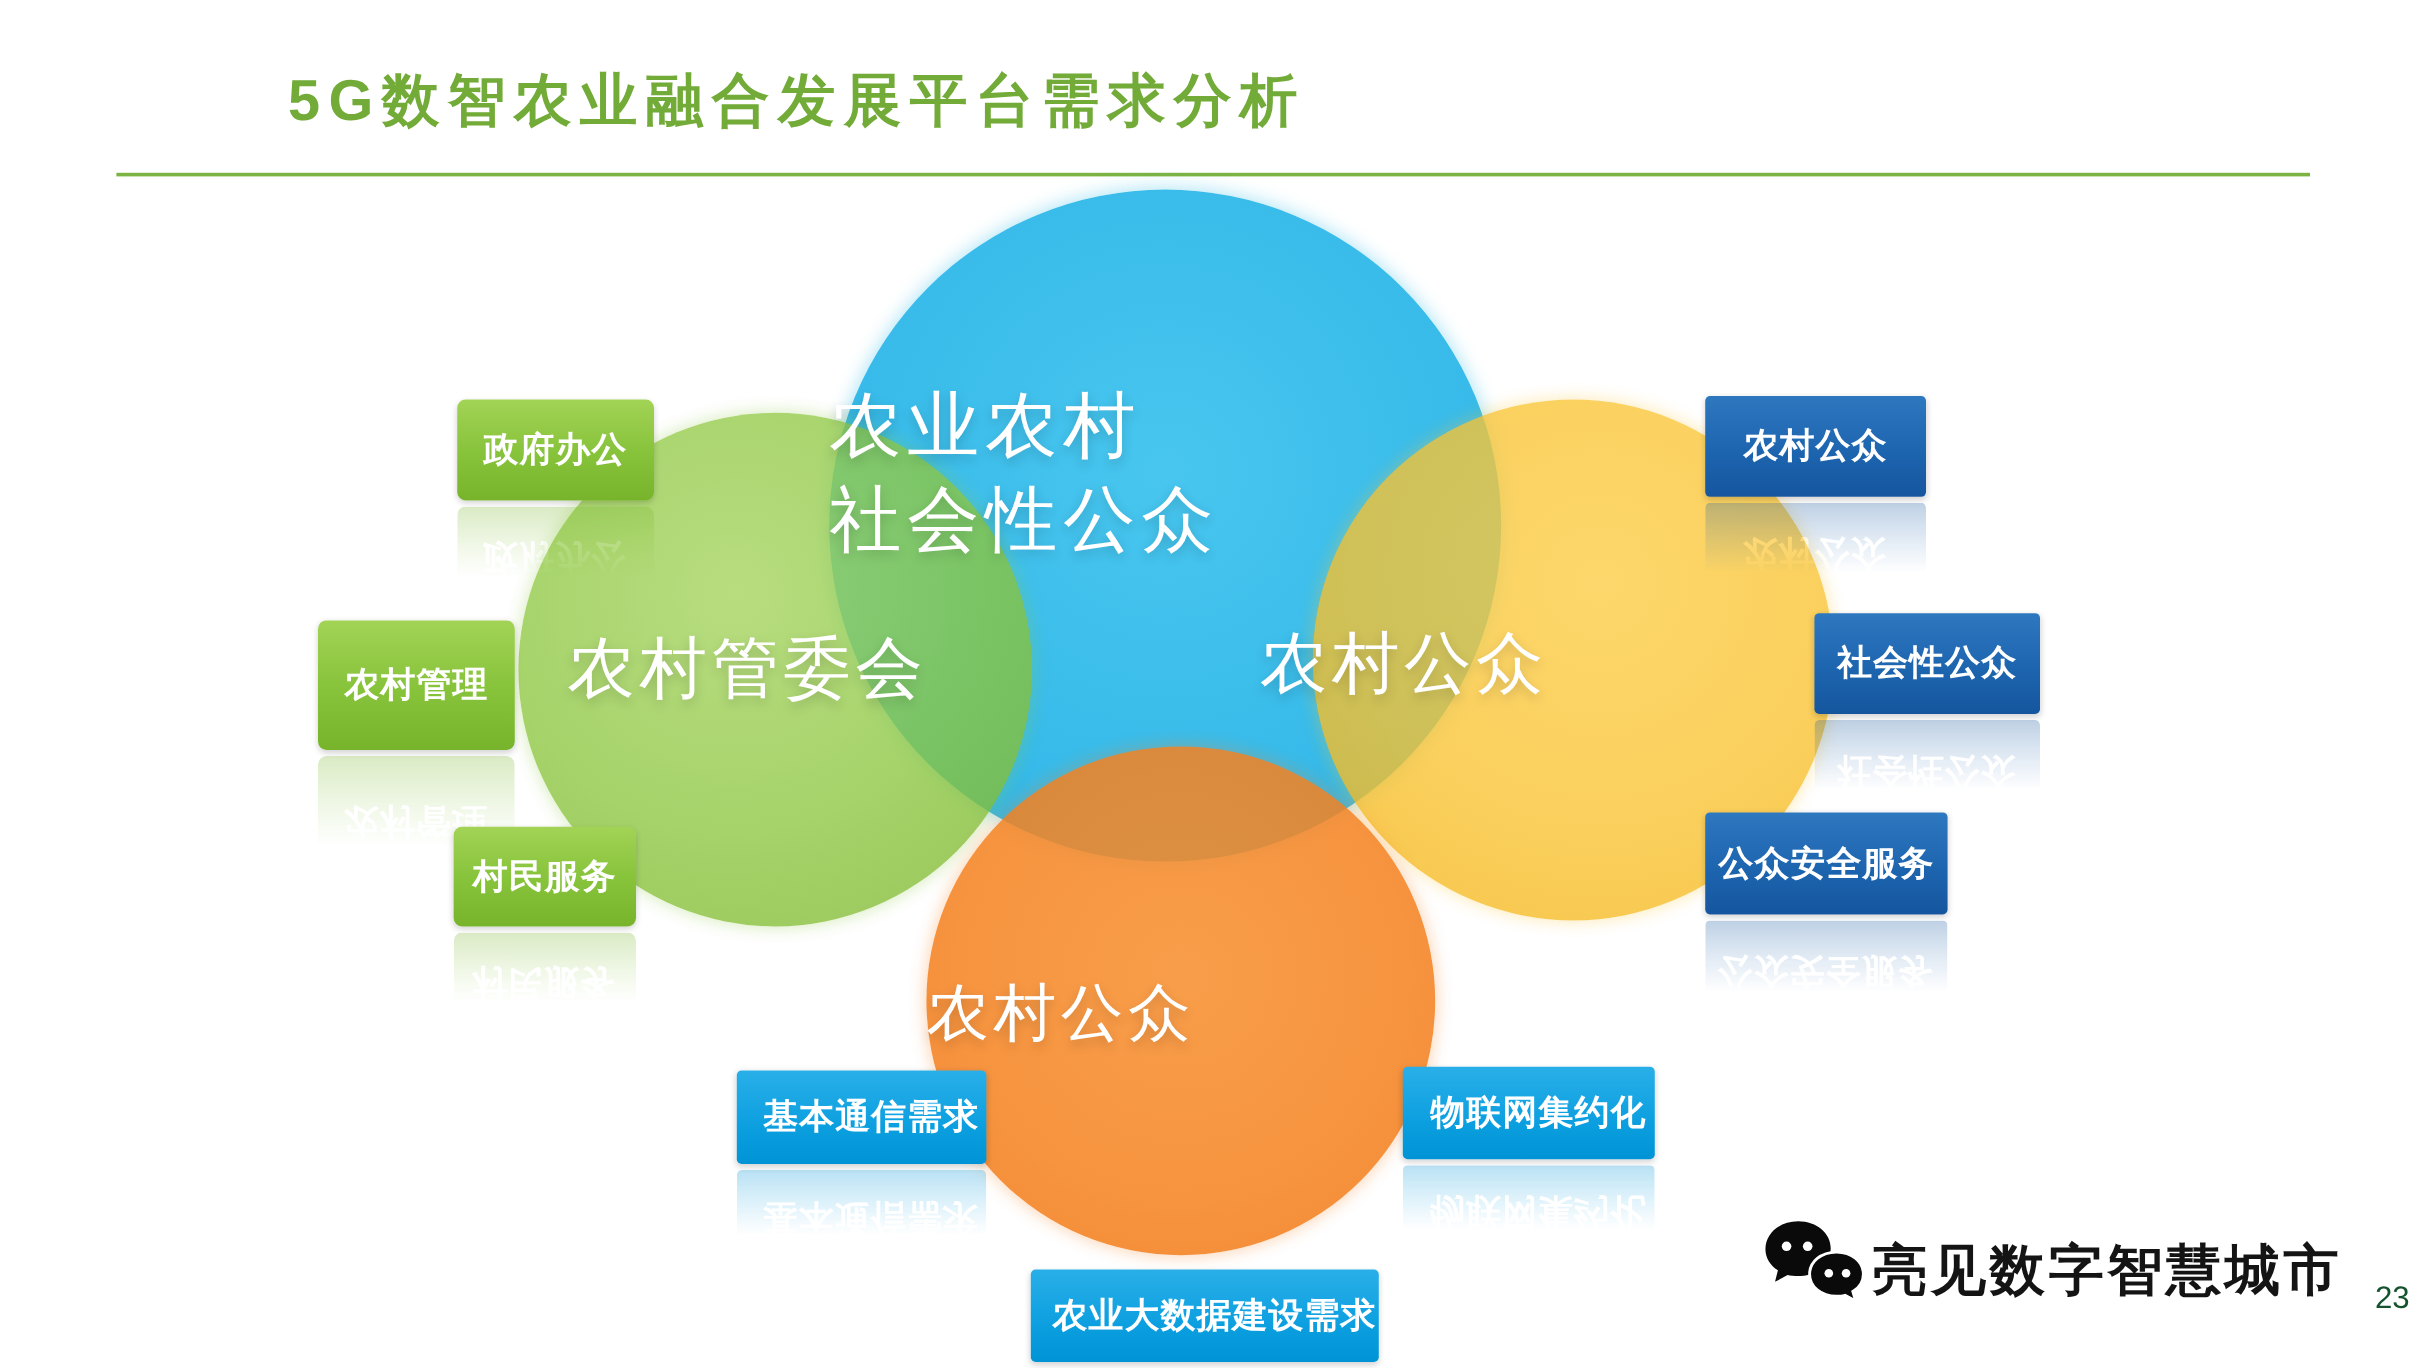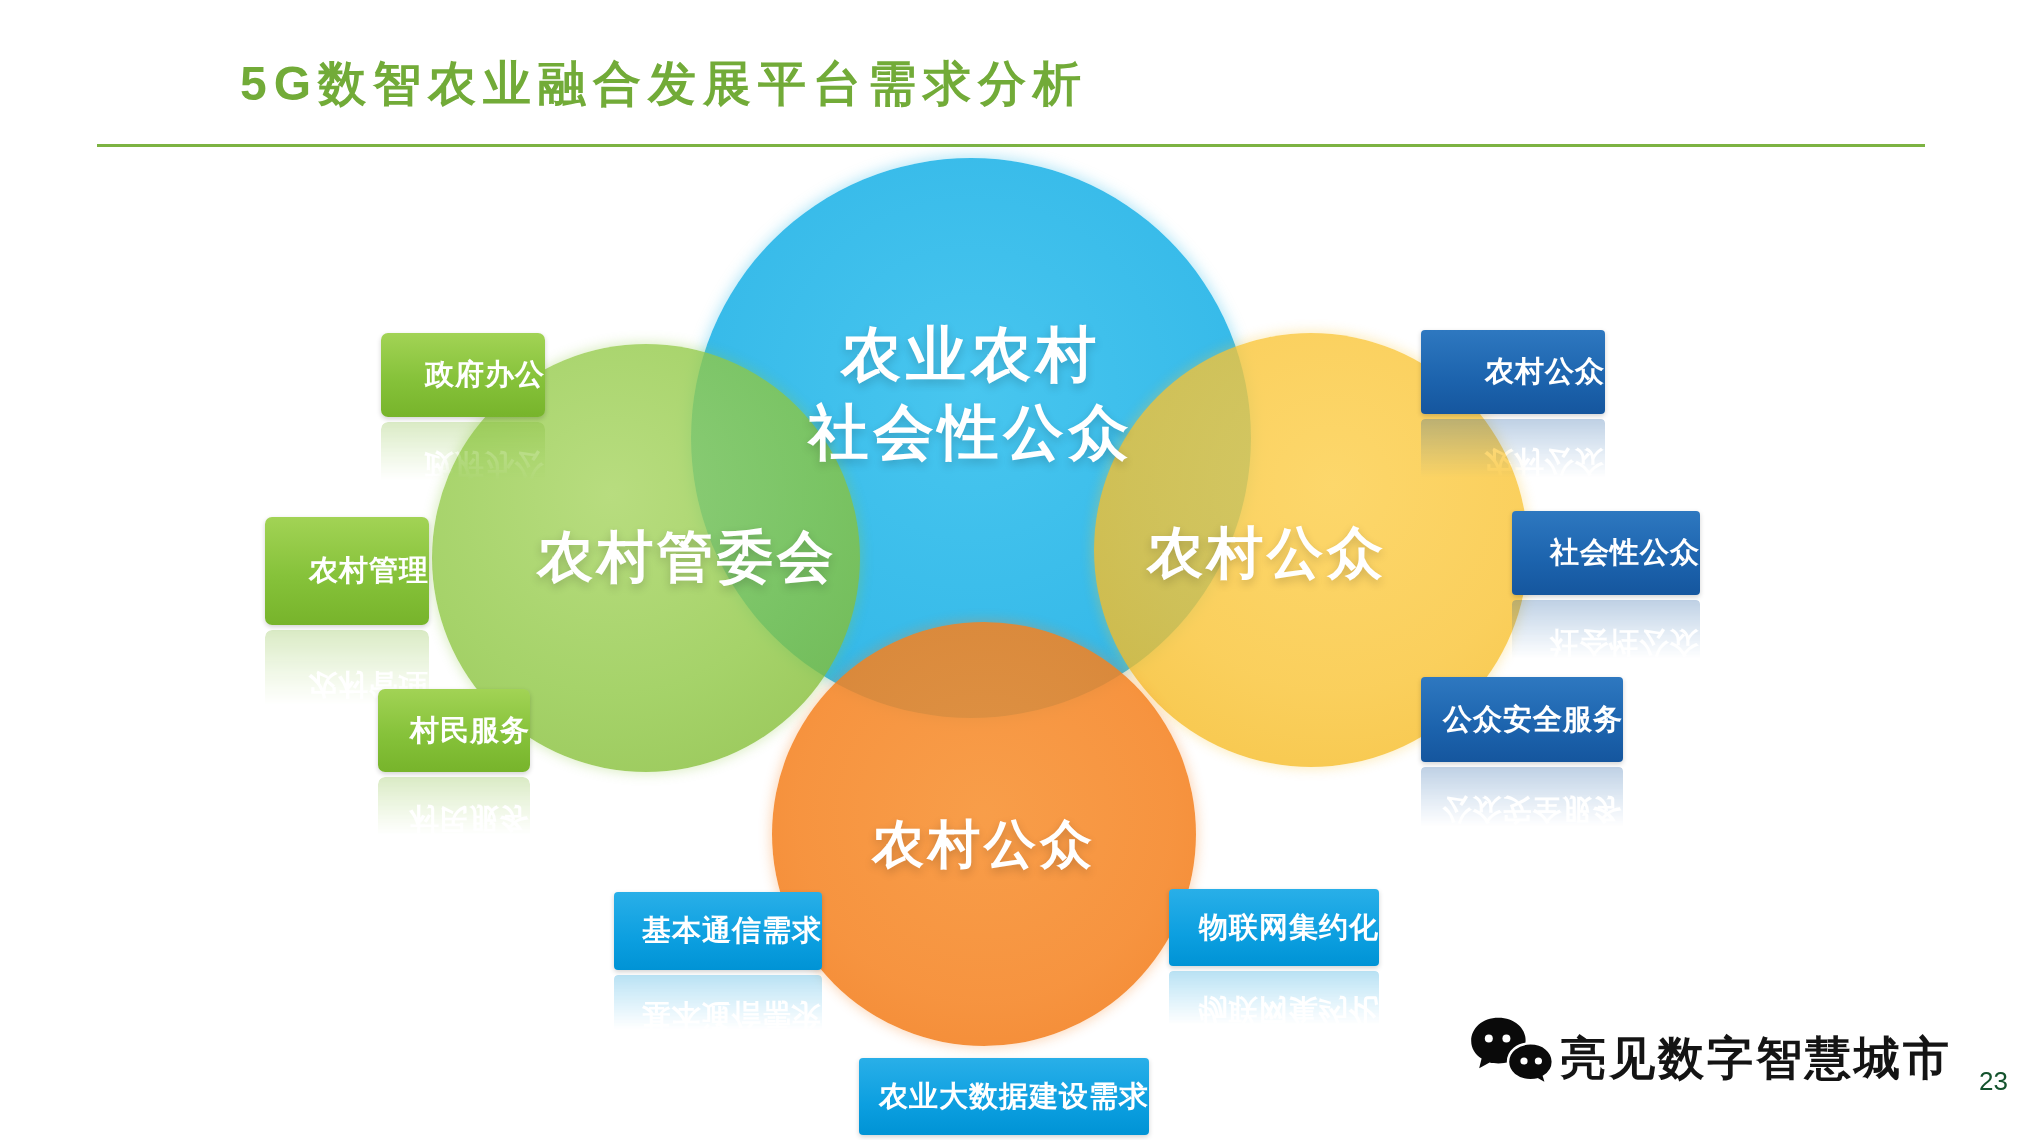--- a/index.html
+++ b/index.html
@@ -33,31 +33,31 @@
     background:radial-gradient(circle at 55% 35%, rgba(252,205,70,0.8) 0%, rgba(249,194,47,0.78) 55%, rgba(243,181,25,0.8) 100%);
     box-shadow:0 0 12px 2px rgba(249,194,47,0.3);
   }
   .c-industry{
     left:772px;top:622px;width:424px;height:424px;z-index:3;
     background:radial-gradient(circle at 50% 45%, rgba(247,144,48,0.88) 0%, rgba(245,130,32,0.86) 60%, rgba(240,118,20,0.88) 100%);
     box-shadow:0 0 12px 2px rgba(245,130,32,0.3);
   }
   
   .clabel{
-    position:absolute;color:#ffffff;font-weight:bold;text-align:center;z-index:10;
+    position:absolute;color:#ffffff;font-weight:normal;text-align:left;z-index:10;
     text-shadow:0 4px 10px rgba(0,0,0,0.18);white-space:nowrap;
   }
   .l-portal{left:691px;top:316px;width:560px;font-size:60px;line-height:1.3;letter-spacing:5px;}
   .l-committee{left:432px;top:520px;width:428px;font-size:56px;letter-spacing:4px;margin-left:41px;}
   .l-public{left:1050px;top:516px;width:434px;font-size:56px;letter-spacing:4px;}
   .l-industry{left:772px;top:810px;width:424px;font-size:52px;letter-spacing:4px;}
   
   .tag-wrap{position:absolute;z-index:20;}
   .tag{
-    display:flex;align-items:center;justify-content:flex-end;
+    display:flex;align-items:center;justify-content:center;
     width:100%;height:100%;color:#ffffff;font-weight:bold;font-size:29px;letter-spacing:1px;
     box-shadow:0 2px 5px rgba(0,0,0,0.18);white-space:nowrap;
   }
   .tag-green{background:linear-gradient(180deg,#a2d355 0%,#86c23a 55%,#77b42b 100%);border-radius:7px;}
   .tag-blue{background:linear-gradient(180deg,#2e78c0 0%,#1c63ad 60%,#15569e 100%);border-radius:4px;}
   .tag-cyan{background:linear-gradient(180deg,#29afe8 0%,#0c9fe0 60%,#0093d5 100%);border-radius:4px;padding-left:16px;}
   .tag-reflect{
     position:absolute;left:0;top:calc(100% + 5px);transform:scaleY(-1);
     opacity:0.32;box-shadow:none;pointer-events:none;
     -webkit-mask-image:linear-gradient(to bottom, rgba(0,0,0,0) 30%, rgba(0,0,0,0.85) 100%);

